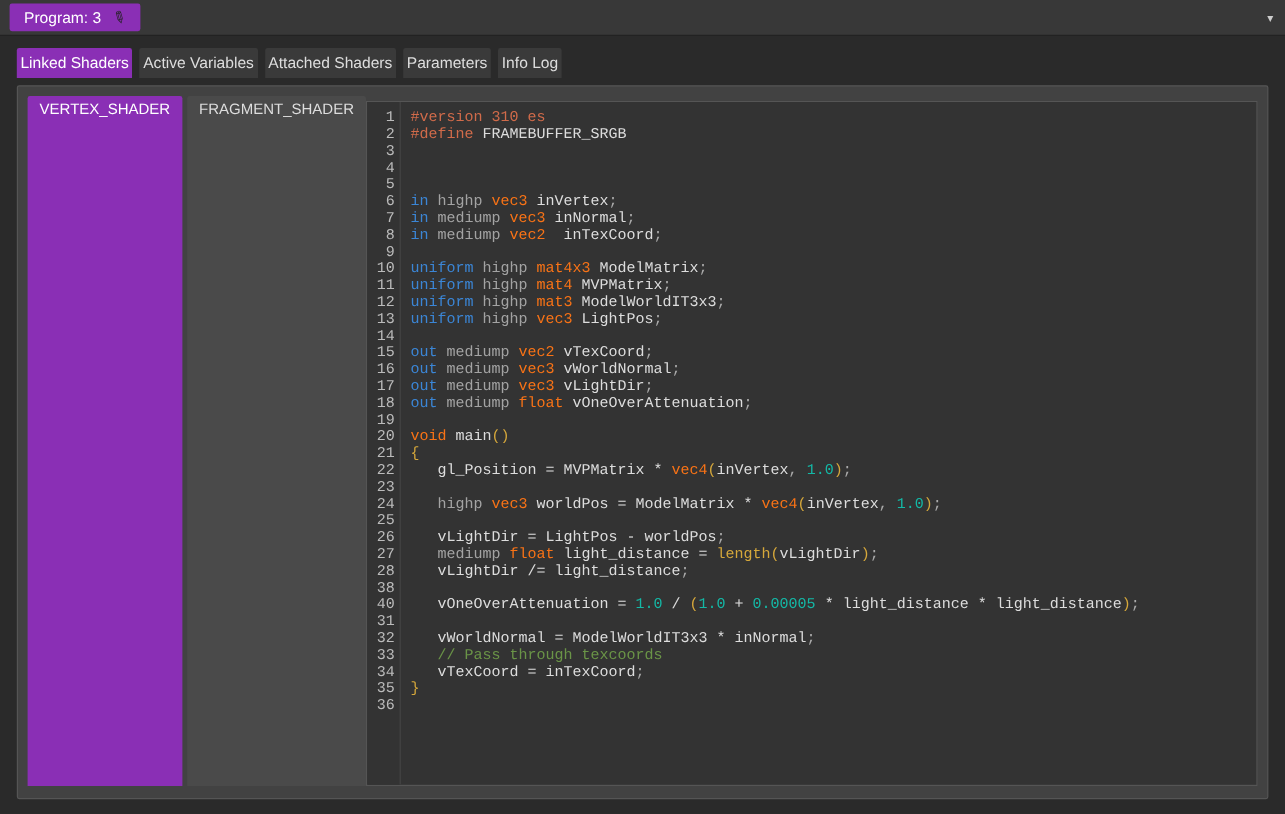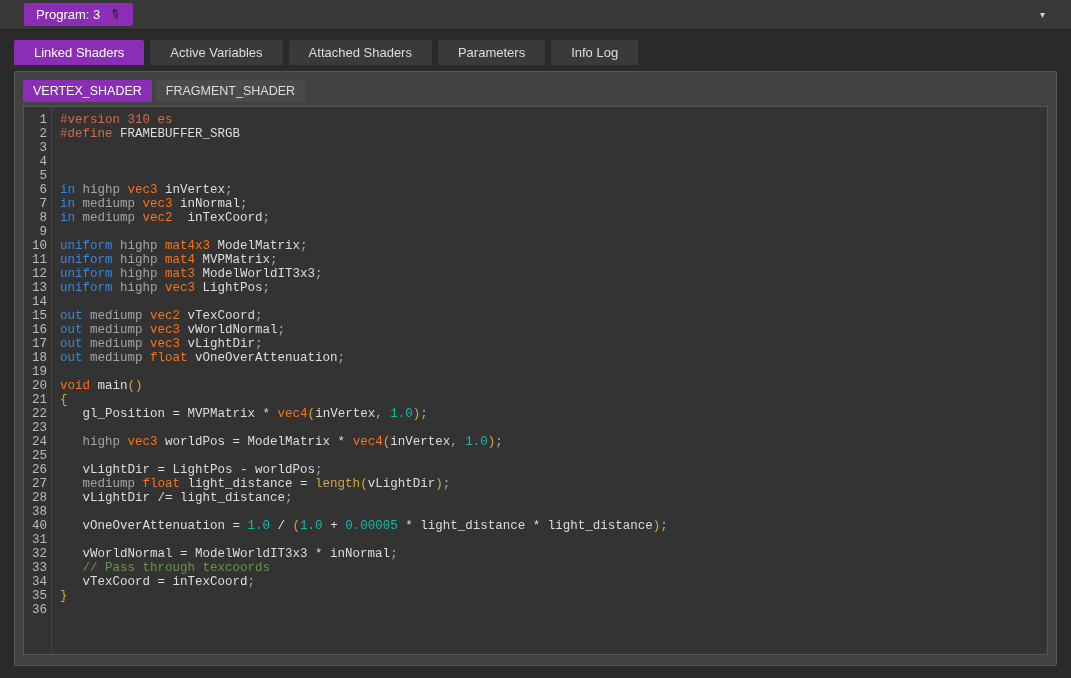--- a/index.html
+++ b/index.html
@@ -39,21 +39,21 @@
 }
 .titlebar .winbtns span {
   cursor: pointer;
   color: #eee;
 }
 .programbar {
   height: 30px;
   background: #383838;
   display: flex;
   align-items: center;
-  padding: 0 16px;
+  padding: 0 0;
   border-bottom: 1px solid #222;
 }
 .programbar .tag {
   background: #8a2fb5;
   color: #fff;
   padding: 4px 12px;
   margin: 3px 0 3px 8px;
   border-radius: 2px;
   display: flex;
   align-items: center;
@@ -72,40 +72,40 @@
   cursor: pointer;
 }
 .tabs-outer {
   padding: 10px 14px 0 14px;
 }
 .tabs-outer .tabrow {
   display: flex;
   gap: 6px;
 }
 .tab {
-  padding: 5px 20px;
+  padding: 5px 3px;
   background: #3a3a3a;
   color: #ddd;
   border-radius: 2px 2px 0 0;
   cursor: pointer;
   font-size: 13px;
 }
 .tab.active {
   background: #8a2fb5;
   color: #fff;
 }
 .content-panel {
   margin: 6px 14px 12px 14px;
   flex: 1;
   background: #424242;
   border: 1px solid #555;
   border-radius: 2px;
   padding: 8px 8px 10px 8px;
   display: flex;
-  flex-direction: column;
+  flex-direction: row;
   overflow: hidden;
 }
 .inner-tabs {
   display: flex;
   gap: 4px;
 }
 .inner-tab {
   padding: 4px 10px;
   background: #4a4a4a;
   color: #ddd;

